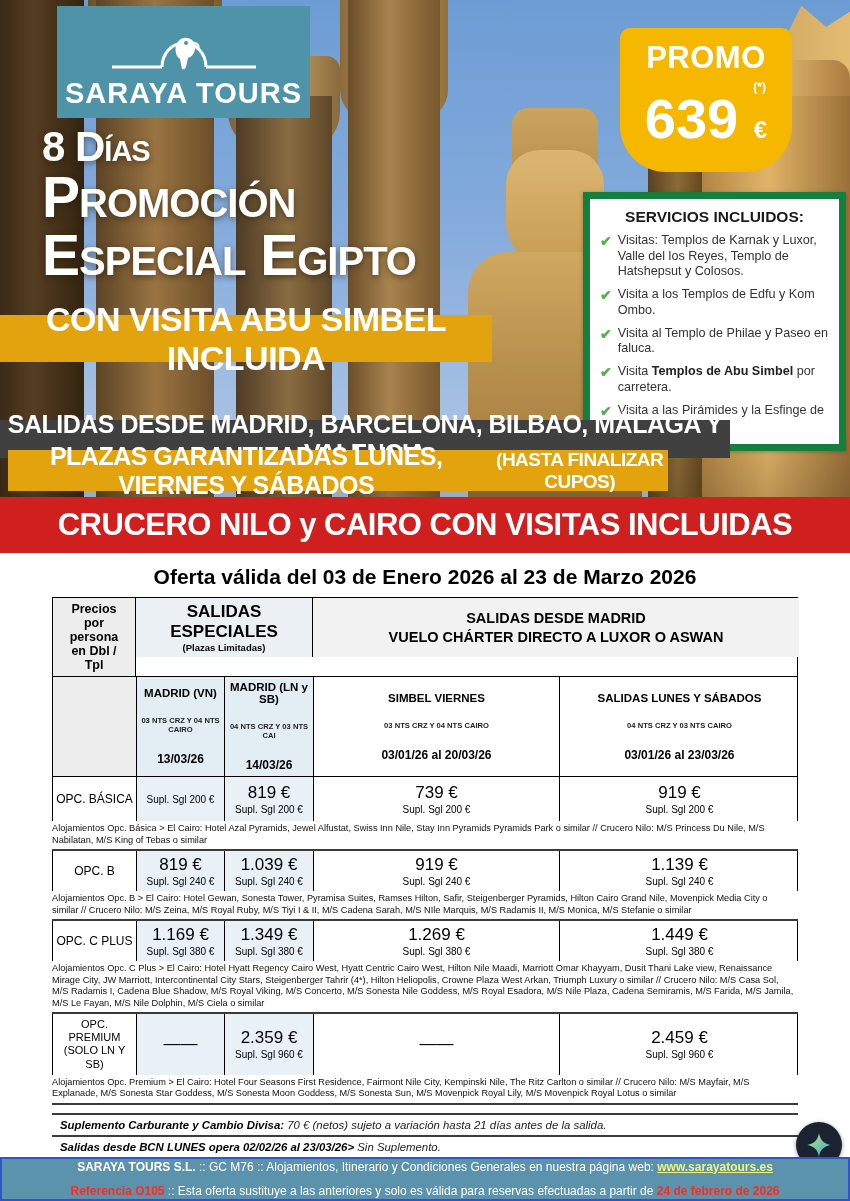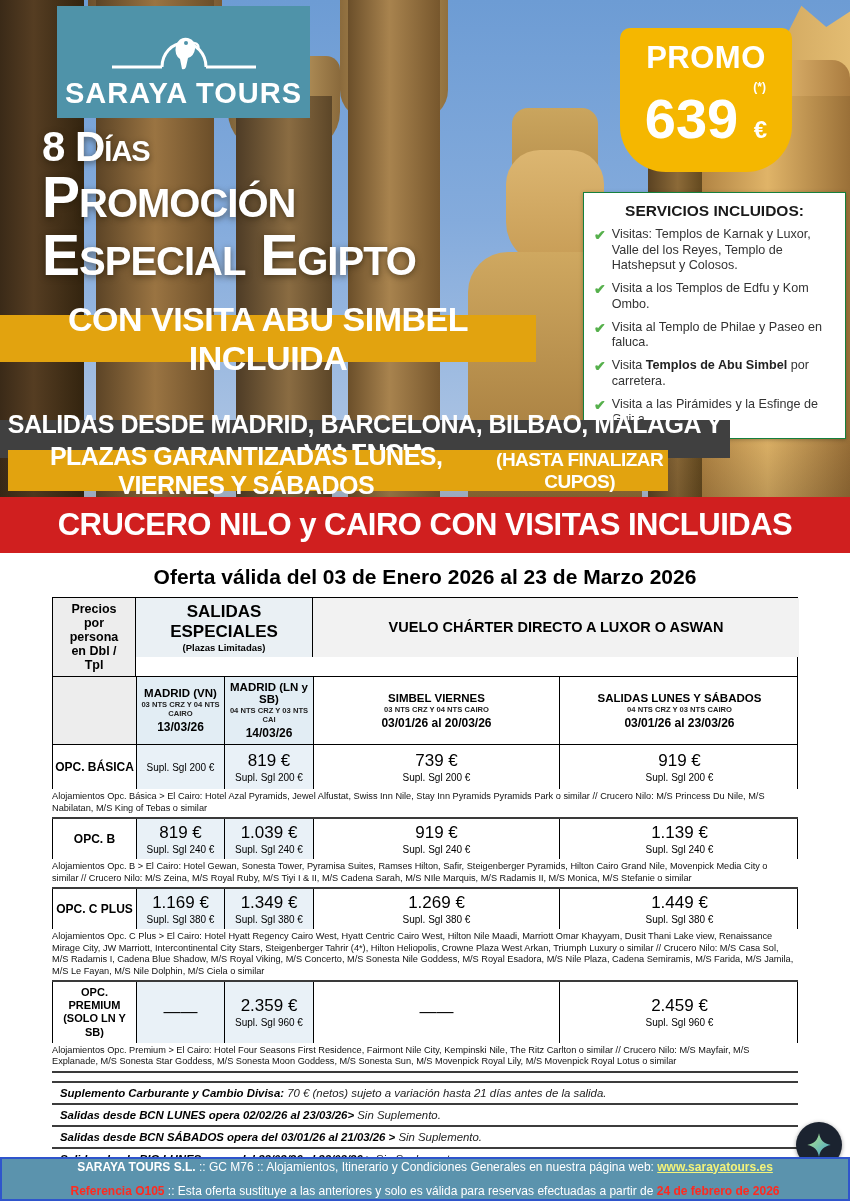--- a/index.html
+++ b/index.html
@@ -39,30 +39,30 @@
 
   
   .promo-box{position:absolute;left:620px;top:28px;width:172px;height:144px;background:#f5b700;
              border-radius:10px 10px 46px 46px;color:#fff;text-align:center;box-sizing:border-box;padding-top:12px;}
   .promo-label{font-weight:bold;font-size:31px;letter-spacing:.5px;}
   .promo-star{font-weight:bold;font-size:12px;text-align:right;padding-right:26px;margin-top:4px;}
   .promo-price{font-weight:bold;font-size:56px;line-height:.9;}
   .promo-cur{font-size:24px;font-weight:bold;}
 
   
-  .services{position:absolute;left:583px;top:192px;width:263px;background:#fff;border:1px solid #15803d;
+  .services{position:absolute;left:583px;top:192px;width:263px;background:#fff;border:7px solid #15803d;
             box-shadow:0 1px 4px rgba(0,0,0,.25);box-sizing:border-box;padding:9px 10px 8px 10px;}
   .services-title{font-weight:bold;font-size:15.5px;text-align:center;color:#1a1a1a;margin-bottom:7px;}
   .svc-item{display:flex;gap:6px;font-size:12.6px;color:#333;margin-bottom:7px;line-height:1.25;}
   .svc-check{color:#56b04c;font-weight:bold;font-size:14px;flex:0 0 auto;}
   .svc-item b{color:#222;}
 
   
   .banner{position:absolute;color:#fff;font-weight:bold;display:flex;align-items:center;justify-content:center;text-align:center;letter-spacing:-.5px;}
-  .b-abu{left:0;top:315px;width:536px;height:47px;background:#e2a30f;font-size:34px;}
+  .b-abu{left:0;top:315px;width:492px;height:47px;background:#e2a30f;font-size:34px;}
   .b-salidas{left:0;top:420px;width:730px;height:38px;background:#404040;font-size:25px;}
   .b-plazas{left:8px;top:450px;width:660px;height:41px;background:#e2a30f;font-size:25px;}
   .b-plazas .small{font-size:19px;margin-left:7px;}
   .b-crucero{left:0;top:497px;width:850px;height:56px;background:#d01f1f;font-size:31px;}
 
   
   .main{position:absolute;top:553px;left:0;width:850px;}
   .offer-heading{text-align:center;font-weight:bold;font-size:21px;color:#000;margin:12px 0 8px 0;}
 
   .tblwrap{margin-left:52px;width:746px;font-size:12px;color:#000;}
@@ -71,31 +71,31 @@
   .cell{box-sizing:border-box;text-align:center;}
   .corner{grid-row:1/3;background:#ededed;display:flex;align-items:center;justify-content:center;
           font-weight:bold;font-size:12.5px;padding:4px 10px;border-right:1.5px solid #000;}
   .ghead{border-right:1px solid #000;padding:4px 2px;display:flex;flex-direction:column;justify-content:center;}
   .g1{background:#eaf0f4;}
   .g1 .gt{font-weight:bold;font-size:17px;}
   .g1 .gs{font-weight:bold;font-size:9.5px;}
   .g2{background:#f2f2f2;border-right:none;}
   .g2 .gt{font-weight:bold;font-size:14.5px;line-height:1.25;}
   .subrow{border:1.5px solid #000;border-top:1px solid #000;border-bottom:1.5px solid #000;}
-  .sub{padding:4px 2px;border-left:1px solid #000;display:flex;flex-direction:column;justify-content:center;gap:1px;}
+  .sub{padding:4px 2px;border-left:1px solid #000;display:flex;flex-direction:column;justify-content:center;gap:17px;}
   .sub:first-child{border-left:none;}
   .sub .n{font-weight:bold;font-size:11.5px;}
   .sub .nts{font-weight:bold;font-size:7.6px;color:#222;}
   .sub .dt{font-weight:bold;font-size:12px;margin-top:1px;}
   .sub.blue{background:#e2edf4;}
   .spacer-cell{background:#ededed;}
   .drow{border-left:1.5px solid #000;border-right:1.5px solid #000;}
   .drow .cell{border-left:1px solid #000;padding:4px 2px;display:flex;flex-direction:column;justify-content:center;}
   .drow .cell:first-child{border-left:none;}
-  .rowlabel{font-weight:bold;font-size:12px;line-height:1.2;}
+  .rowlabel{font-weight:normal;font-size:12px;line-height:1.2;}
   .pcell .p{font-size:17px;}
   .pcell .p .star{font-size:11px;font-weight:bold;}
   .pcell.bigp .p{font-size:27px;font-weight:bold;}
   .pcell .s{font-size:10px;margin-top:1px;}
   .pcell.blue{background:#e9f1f7;}
   .note{border-bottom:2px solid #3a3a3a;font-size:9.2px;line-height:1.25;padding:2px 2px 3px 0;text-align:left;color:#111;}
 
   .supps{margin:8px 0 0 52px;width:746px;border-top:2px solid #3c3c3c;}
   .supp{border-bottom:2px solid #3c3c3c;padding:4px 8px;font-size:11.4px;color:#222;font-style:italic;}
   .supp b{color:#000;}
@@ -197,20 +197,21 @@
 
     <div class="tblwrap">
 
       <div class="hgrid">
         <div class="cell corner">Precios por persona en Dbl / Tpl</div>
         <div class="cell ghead g1">
           <div class="gt">SALIDAS ESPECIALES</div>
           <div class="gs">(Plazas Limitadas)</div>
         </div>
         <div class="cell ghead g2">
+          <div class="gt">SALIDAS DESDE MADRID</div>
           <div class="gt">VUELO CHÁRTER DIRECTO A LUXOR O ASWAN</div>
         </div>
       </div>
 
       <div class="grid subrow">
         <div class="cell sub spacer-cell"></div>
         <div class="cell sub blue">
           <div class="n">MADRID (VN)</div>
             <div class="nts">03 NTS CRZ Y 04 NTS CAIRO</div>
             <div class="dt">13/03/26</div>

